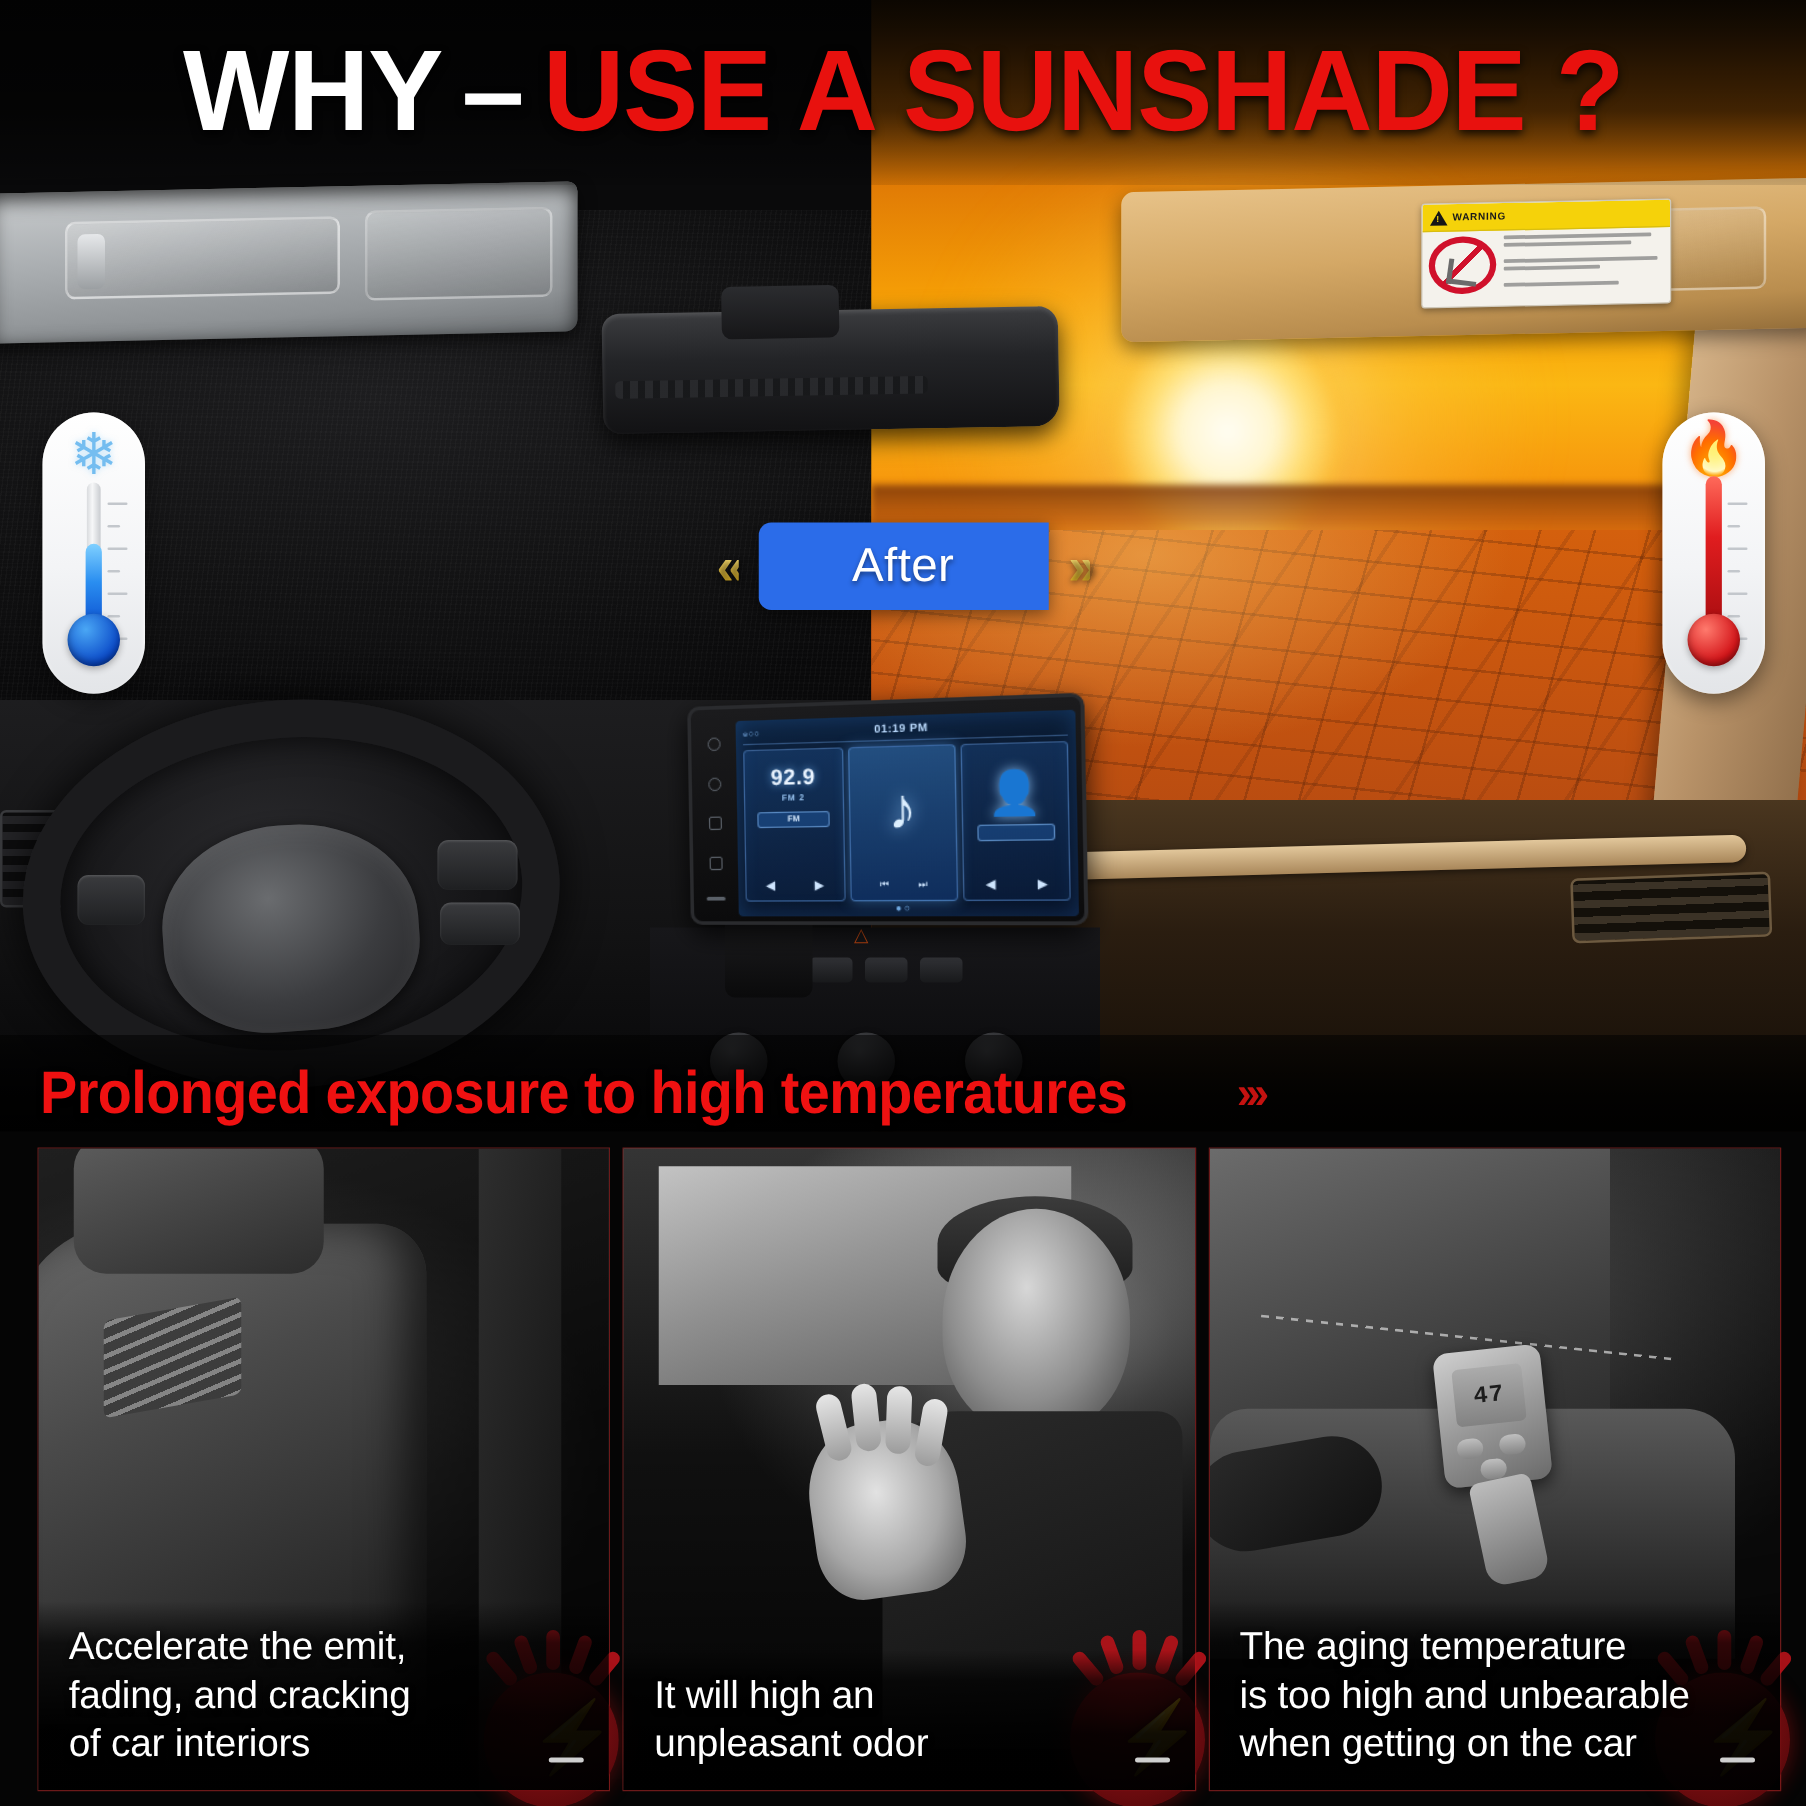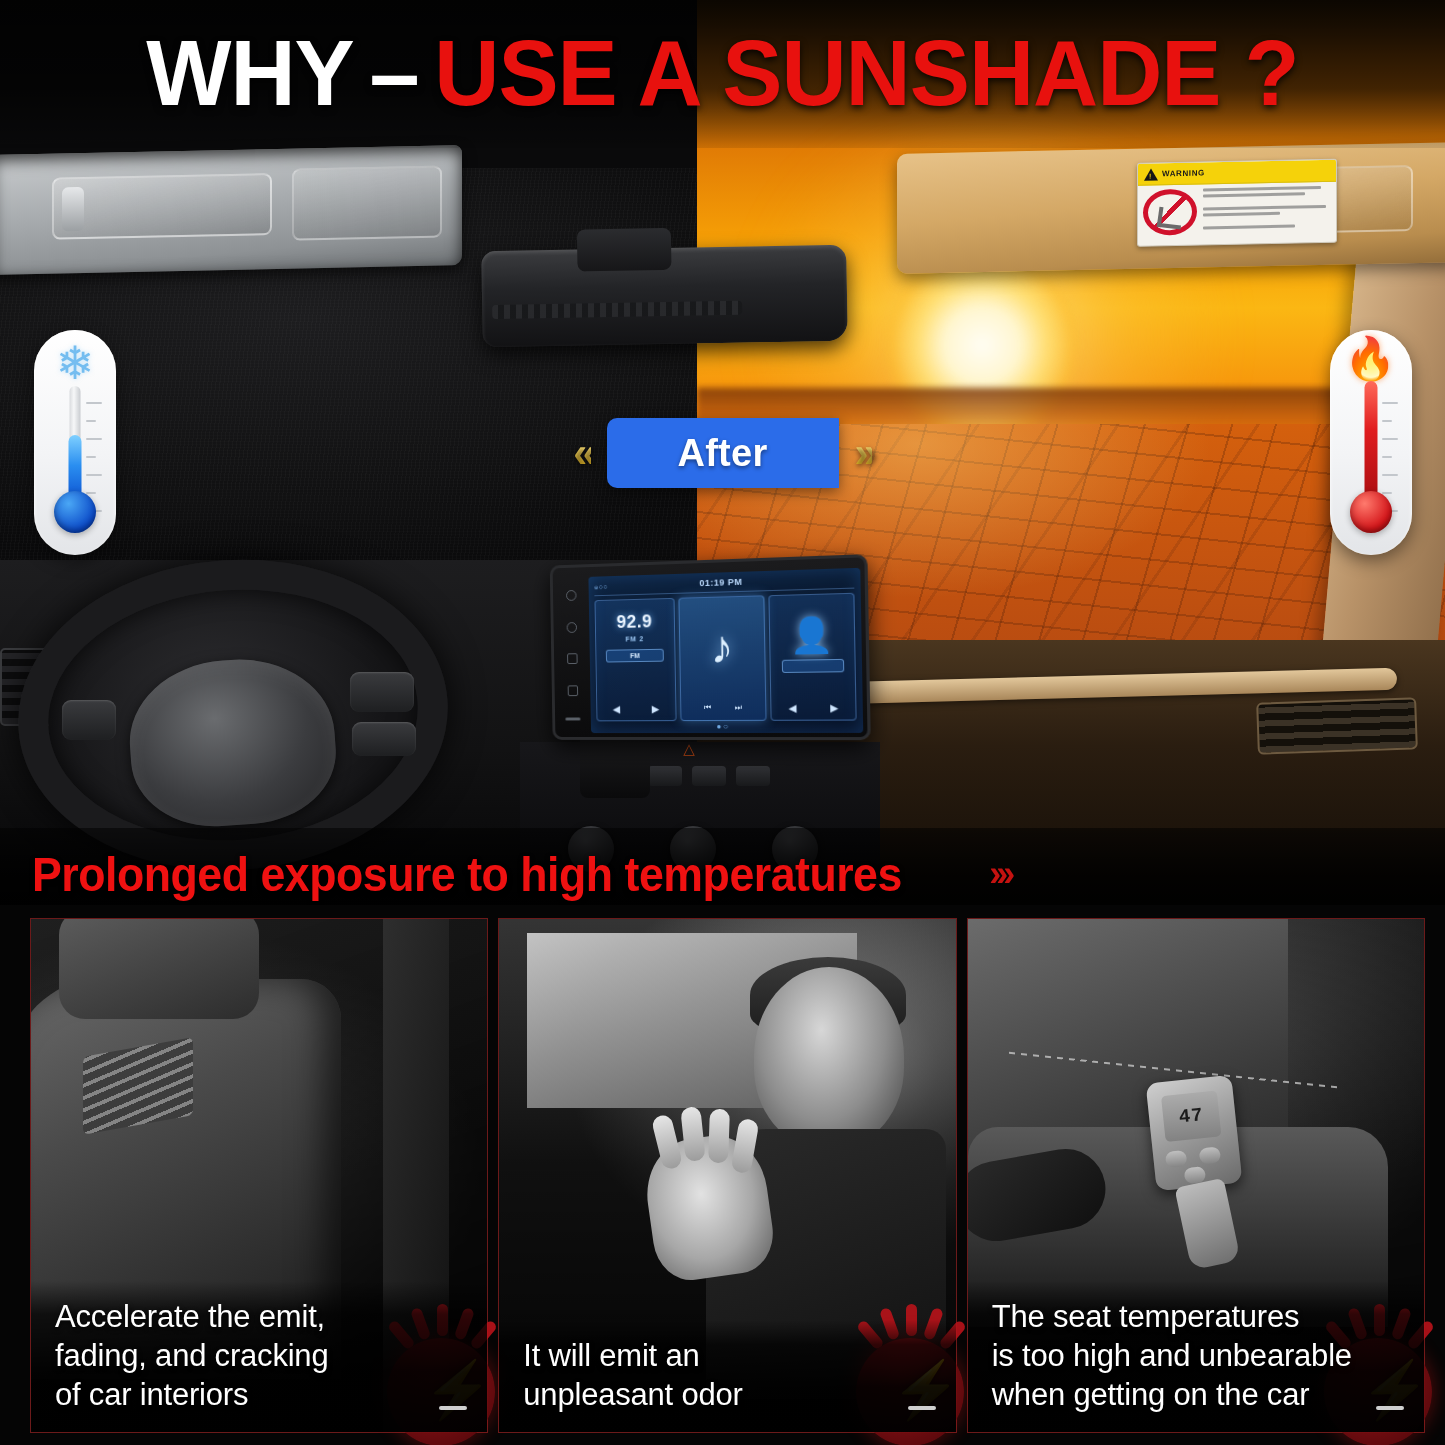--- a/index.html
+++ b/index.html
@@ -335,21 +335,21 @@
     display:flex; align-items:center; justify-content:center; z-index:25;
   }
   .chev{ font-size:42px; font-weight:bold; line-height:1; letter-spacing:-6px;
     background:linear-gradient(180deg,#fff4b0,#f0b400);
     -webkit-background-clip:text; background-clip:text; color:transparent;
     text-shadow:0 2px 5px rgba(0,0,0,.55); }
   .chev.l{ margin-right:16px; }
   .chev.r{ margin-left:16px; }
   .badge{
     height:70px; display:flex; align-items:center; justify-content:center;
-    color:#fff; font-size:38px; font-weight:bold; letter-spacing:.3px;
+    color:#fff; font-size:38px; font-weight:normal; letter-spacing:.3px;
     text-shadow:0 2px 4px rgba(0,0,0,.45);
   }
   .badge-after{ width:232px; background:#2b6ce9; border-radius:10px 0 0 10px;
     box-shadow:0 4px 14px rgba(0,0,0,.45); }
   .badge-before{ width:232px; background:#c4340f; border-radius:0 10px 10px 0;
     box-shadow:0 4px 14px rgba(0,0,0,.45); }
 
   
   .midband{
     position:absolute; left:0; top:828px; width:1445px; height:92px; z-index:30;
@@ -745,21 +745,21 @@
         </div>
         <div class="burst">
           <span class="ray" style="transform:rotate(-40deg)"></span>
           <span class="ray" style="transform:rotate(-20deg)"></span>
           <span class="ray" style="transform:rotate(0deg)"></span>
           <span class="ray" style="transform:rotate(20deg)"></span>
           <span class="ray" style="transform:rotate(40deg)"></span>
           <span class="disc"></span>
           <span class="bolt">⚡</span>
         </div>
-        <div class="card-caption">It will emit an
+        <div class="card-caption">It will high an
 unpleasant odor</div>
         <div class="card-dash"></div>
       </div>
 
       <div class="card">
         <div class="card-photo ph3">
           <span class="seatback"></span>
           <span class="stitch"></span>
           <span class="cushion"></span>
           <span class="wrist"></span>
@@ -773,21 +773,21 @@
         </div>
         <div class="burst">
           <span class="ray" style="transform:rotate(-40deg)"></span>
           <span class="ray" style="transform:rotate(-20deg)"></span>
           <span class="ray" style="transform:rotate(0deg)"></span>
           <span class="ray" style="transform:rotate(20deg)"></span>
           <span class="ray" style="transform:rotate(40deg)"></span>
           <span class="disc"></span>
           <span class="bolt">⚡</span>
         </div>
-        <div class="card-caption">The seat temperatures
+        <div class="card-caption">The aging temperature
 is too high and unbearable
 when getting on the car</div>
         <div class="card-dash"></div>
       </div>
 
     </div>
   </div>
 
 </div>
 

